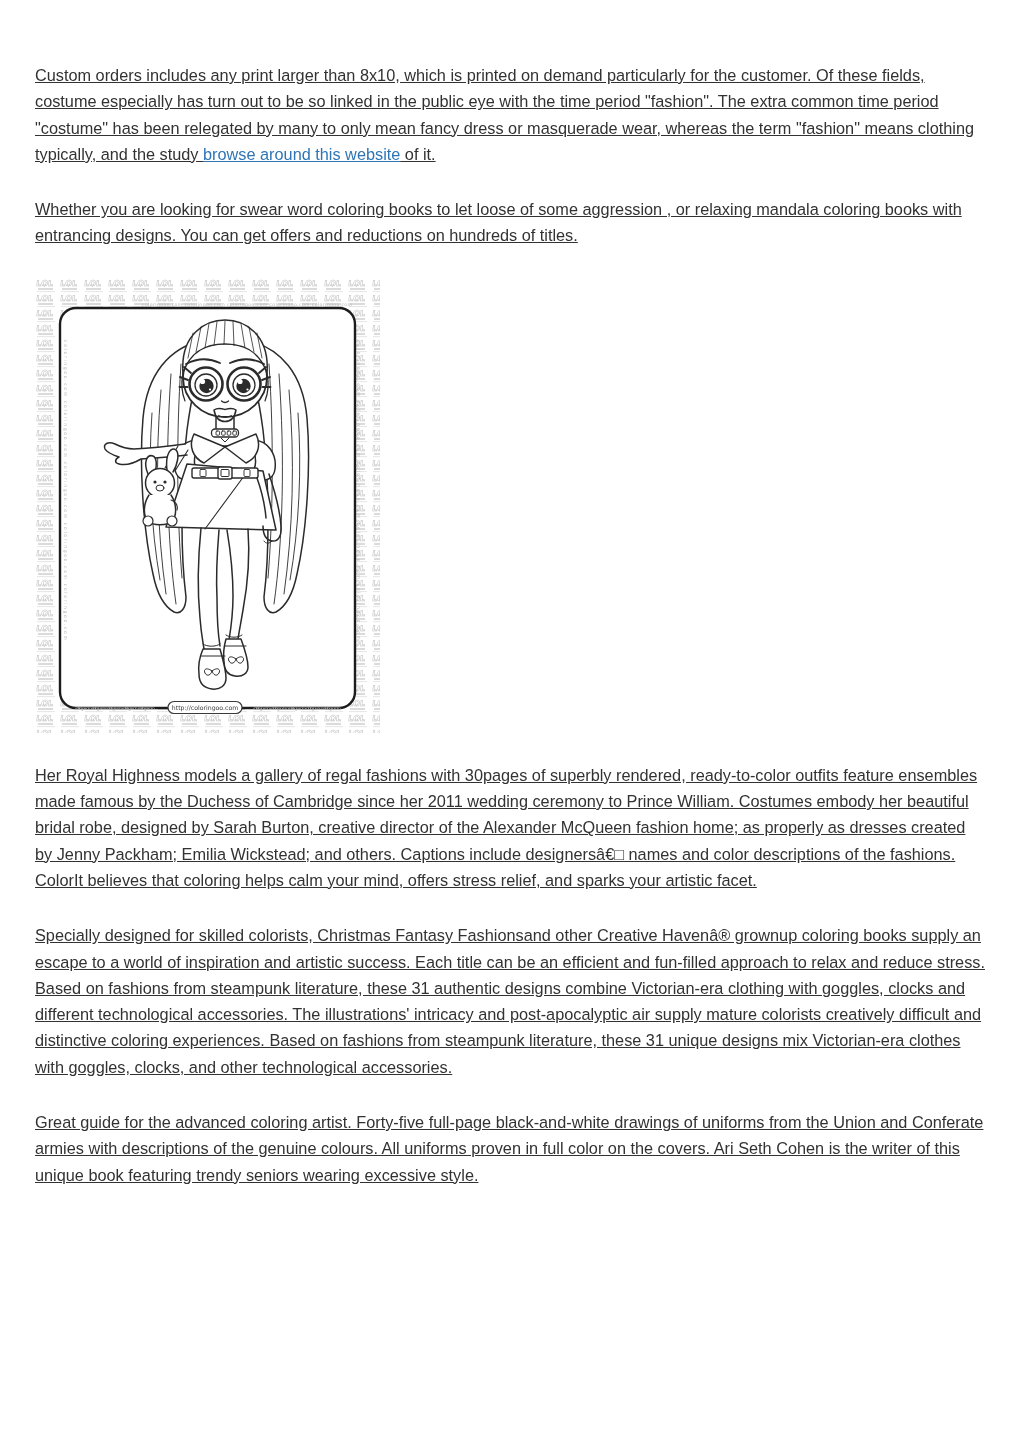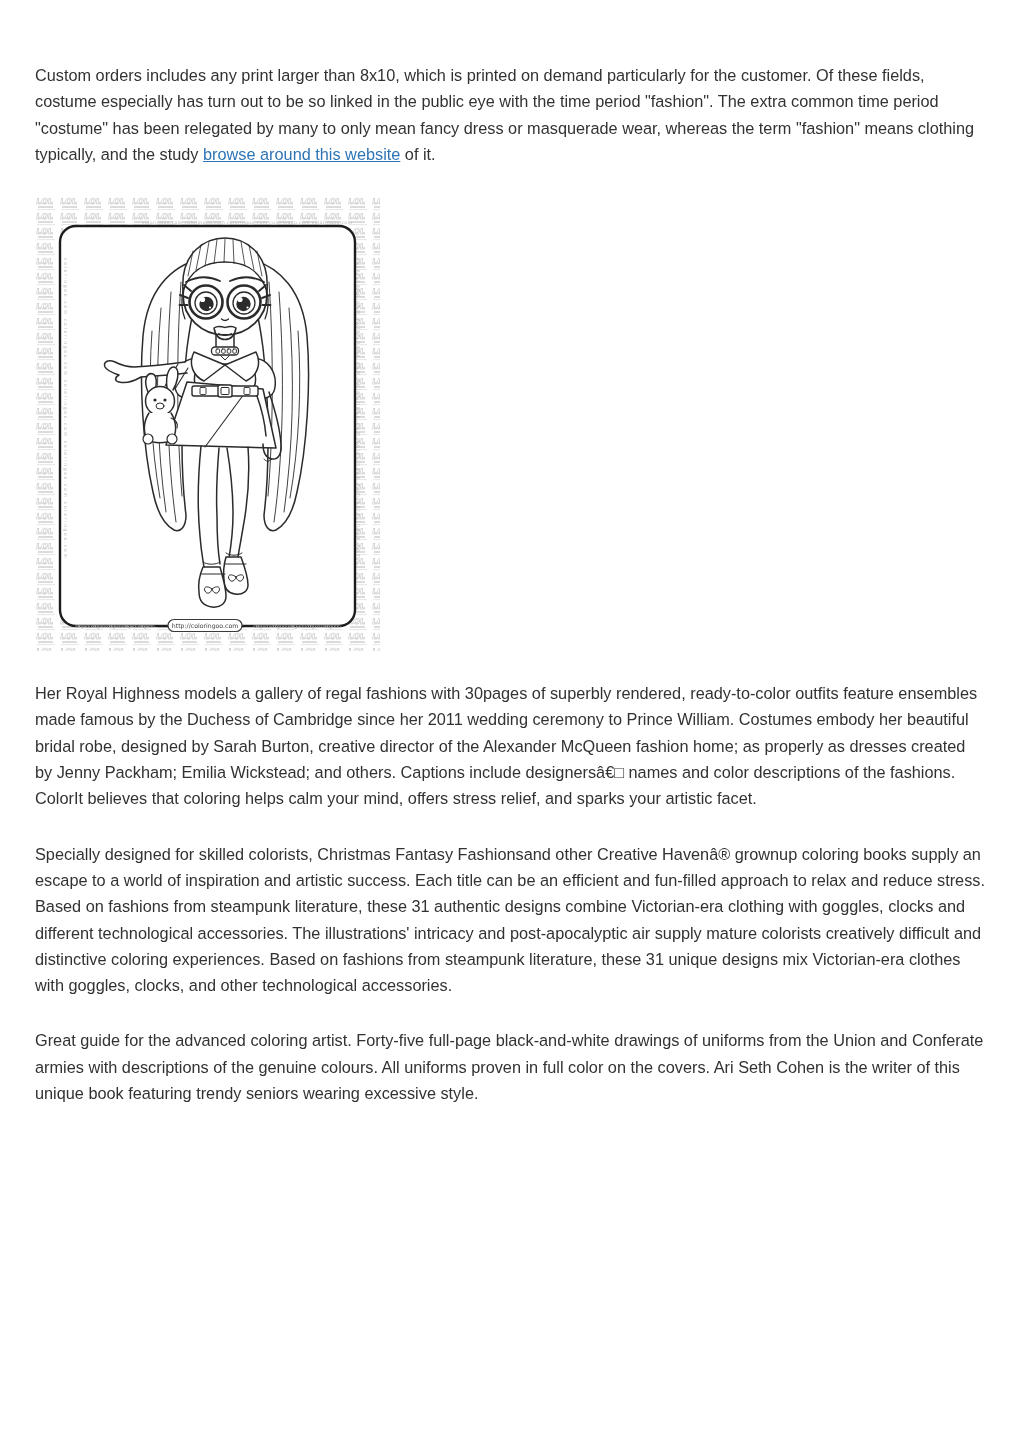--- a/index.html
+++ b/index.html
@@ -9,32 +9,33 @@
     color: #323232;
     position: relative;
     overflow: hidden;
   }
   .content {
     padding: 62px 35px 0 35px;
     width: 952px;
     font-size: 16.3px;
     line-height: 26.3px;
   }
-  p.para { margin: 0 0 29px 0; }
+  p.para { margin: 0 0 29px 0; text-decoration: underline; }
   a.textlink { color: #2e75b6; text-decoration: underline; cursor: pointer; }
   figure.coloring-figure { margin: 0 0 29px 0; padding: 0; width: 345px; height: 455px; }
   svg text { font-family: "DejaVu Sans", sans-serif; }
 </style>
 </head>
 <body>
 
 <div class="content">
 
   <p class="para"><span>Custom orders includes any print larger than 8x10, which is printed on demand particularly for the customer. Of these fields, costume especially has turn out to be so linked in the public eye with the time period "fashion". The extra common time period "costume" has been relegated by many to only mean fancy dress or masquerade wear, whereas the term "fashion" means clothing typically, and the study </span><a class="textlink" href="#">browse around this website</a><span> of it.</span></p>
 
+  <p class="para">Whether you are looking for swear word coloring books to let loose of some aggression , or relaxing mandala coloring books with entrancing designs. You can get offers and reductions on hundreds of titles.</p>
 
   <figure class="coloring-figure">
     <svg viewBox="0 0 345 455" width="345" height="455" role="img">
       <defs>
         <pattern id="lolpat" width="24" height="15" patternUnits="userSpaceOnUse">
           <text x="2" y="8.5" font-size="8" font-weight="bold" fill="none" stroke="#c3c3c3" stroke-width="0.55" transform="skewX(-6)">LOL</text>
           <path d="M3 11 h15" stroke="#d2d2d2" stroke-width="1.6" fill="none"></path>
           <path d="M2 13.6 h18" stroke="#e0e0e0" stroke-width="0.8" fill="none"></path>
         </pattern>
       </defs>

